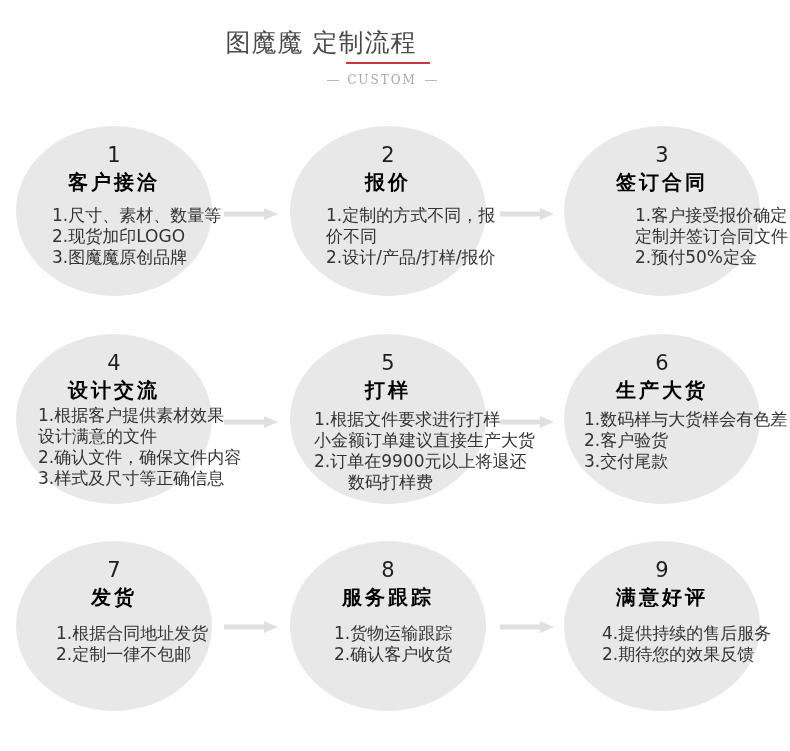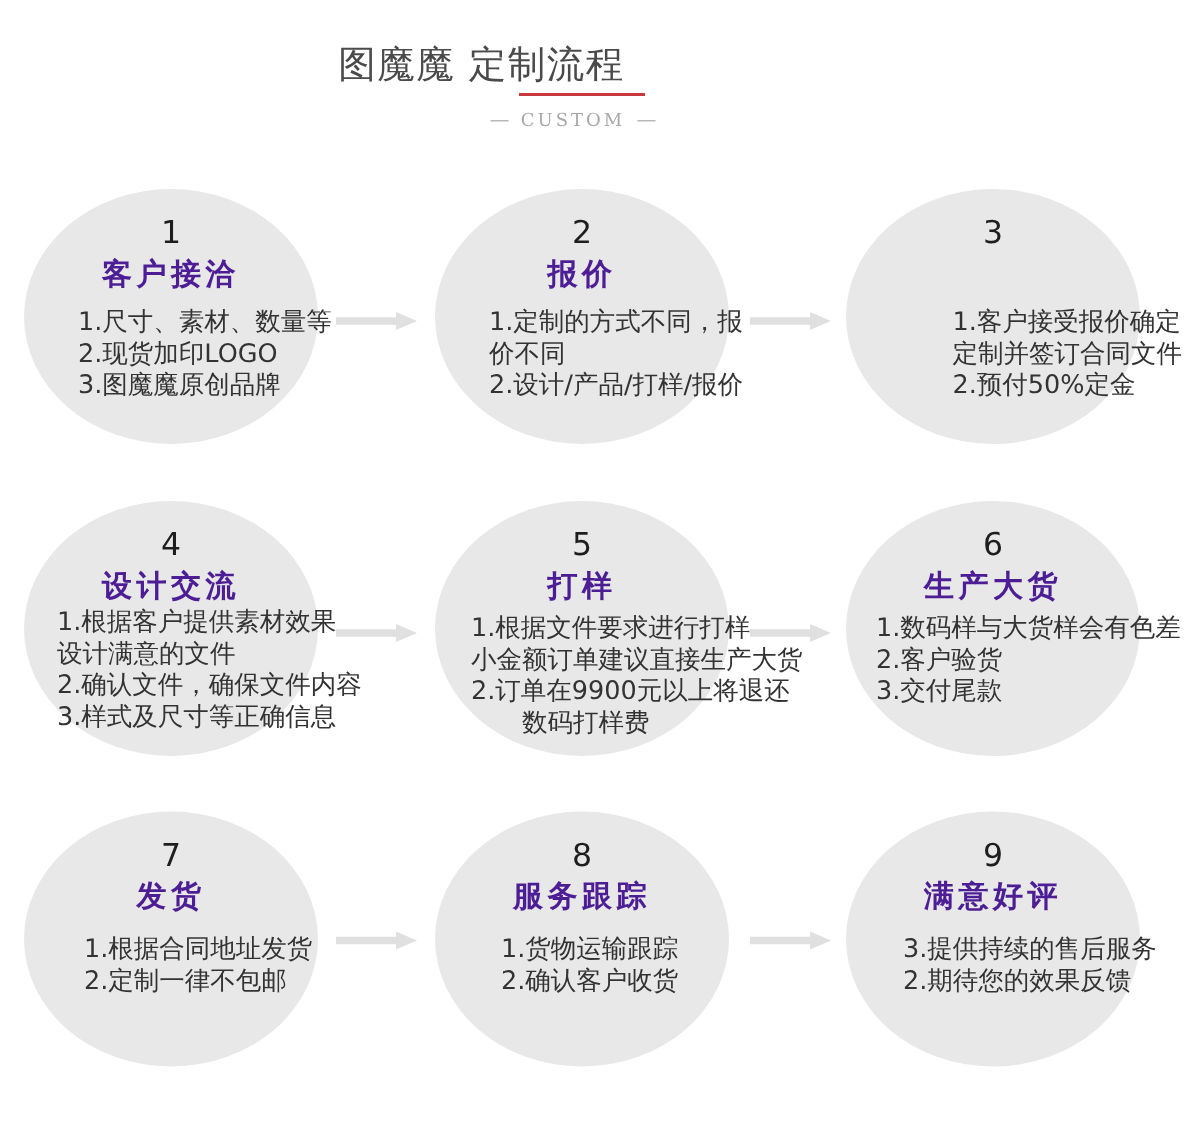--- a/index.html
+++ b/index.html
@@ -11,21 +11,21 @@
   .subtitle { position: absolute; left: 0; width: 764px; top: 73px; text-align: center;
               font-family: "DejaVu Serif", "Liberation Serif", serif; font-size: 12px;
               color: #a8a8a8; letter-spacing: 2px; }
   .subtitle .dash { display: inline-block; width: 12px; height: 1px; background: #b8b8b8;
                     vertical-align: middle; margin: 0 8px; }
   .step { position: absolute; width: 196px; height: 170px; border-radius: 50%;
           background: #e8e8e8; }
   .step-num { position: absolute; left: 0; right: 0; top: 17px; text-align: center;
               font-size: 21px; color: #1e1e1e; line-height: 24px; }
   .step-title { position: absolute; left: 0; right: 0; top: 43px; text-align: center;
-                font-size: 20px; color: #4c1d95; font-weight: bold; letter-spacing: 3px; line-height: 26px; }
+                font-size: 20px; color: #000000; font-weight: bold; letter-spacing: 3px; line-height: 26px; }
   .step-lines { position: absolute; top: 79px; font-size: 17px; color: #333; line-height: 21px;
                 white-space: nowrap; }
   .step-lines div { margin: 0; }
   .arrow { position: absolute; width: 54px; height: 12px; }
 </style>
 </head>
 <body>
 
 <div class="title">图魔魔 定制流程</div>
 <div class="title-underline"></div>
@@ -58,20 +58,21 @@
   </div>
 </div>
 
 <svg class="arrow" style="left:500px; top:208px;" viewBox="0 0 54 12">
     <rect x="0" y="3.5" width="42" height="5" fill="#e0e0e0"></rect>
     <polygon points="40,0 54,6 40,12" fill="#e0e0e0"></polygon>
   </svg>
 
 <div class="step" style="left:564px; top:126px;">
   <div class="step-num">3</div>
+  <div class="step-title">签订合同</div>
   <div class="step-lines" style="left:36px;margin-left:35px;">
     <div>1.客户接受报价确定</div>
     <div>定制并签订合同文件</div>
     <div>2.预付50%定金</div>
   </div>
 </div>
 
 <div class="step" style="left:16px; top:334px;">
   <div class="step-num">4</div>
   <div class="step-title">设计交流</div>
@@ -139,16 +140,16 @@
 
 <svg class="arrow" style="left:500px; top:621px;" viewBox="0 0 54 12">
     <rect x="0" y="3.5" width="42" height="5" fill="#e0e0e0"></rect>
     <polygon points="40,0 54,6 40,12" fill="#e0e0e0"></polygon>
   </svg>
 
 <div class="step" style="left:564px; top:541px;">
   <div class="step-num">9</div>
   <div class="step-title">满意好评</div>
   <div class="step-lines" style="left:38px; top:82px;">
-    <div>3.提供持续的售后服务</div>
+    <div>4.提供持续的售后服务</div>
     <div>2.期待您的效果反馈</div>
   </div>
 </div>
 
 </body></html>

